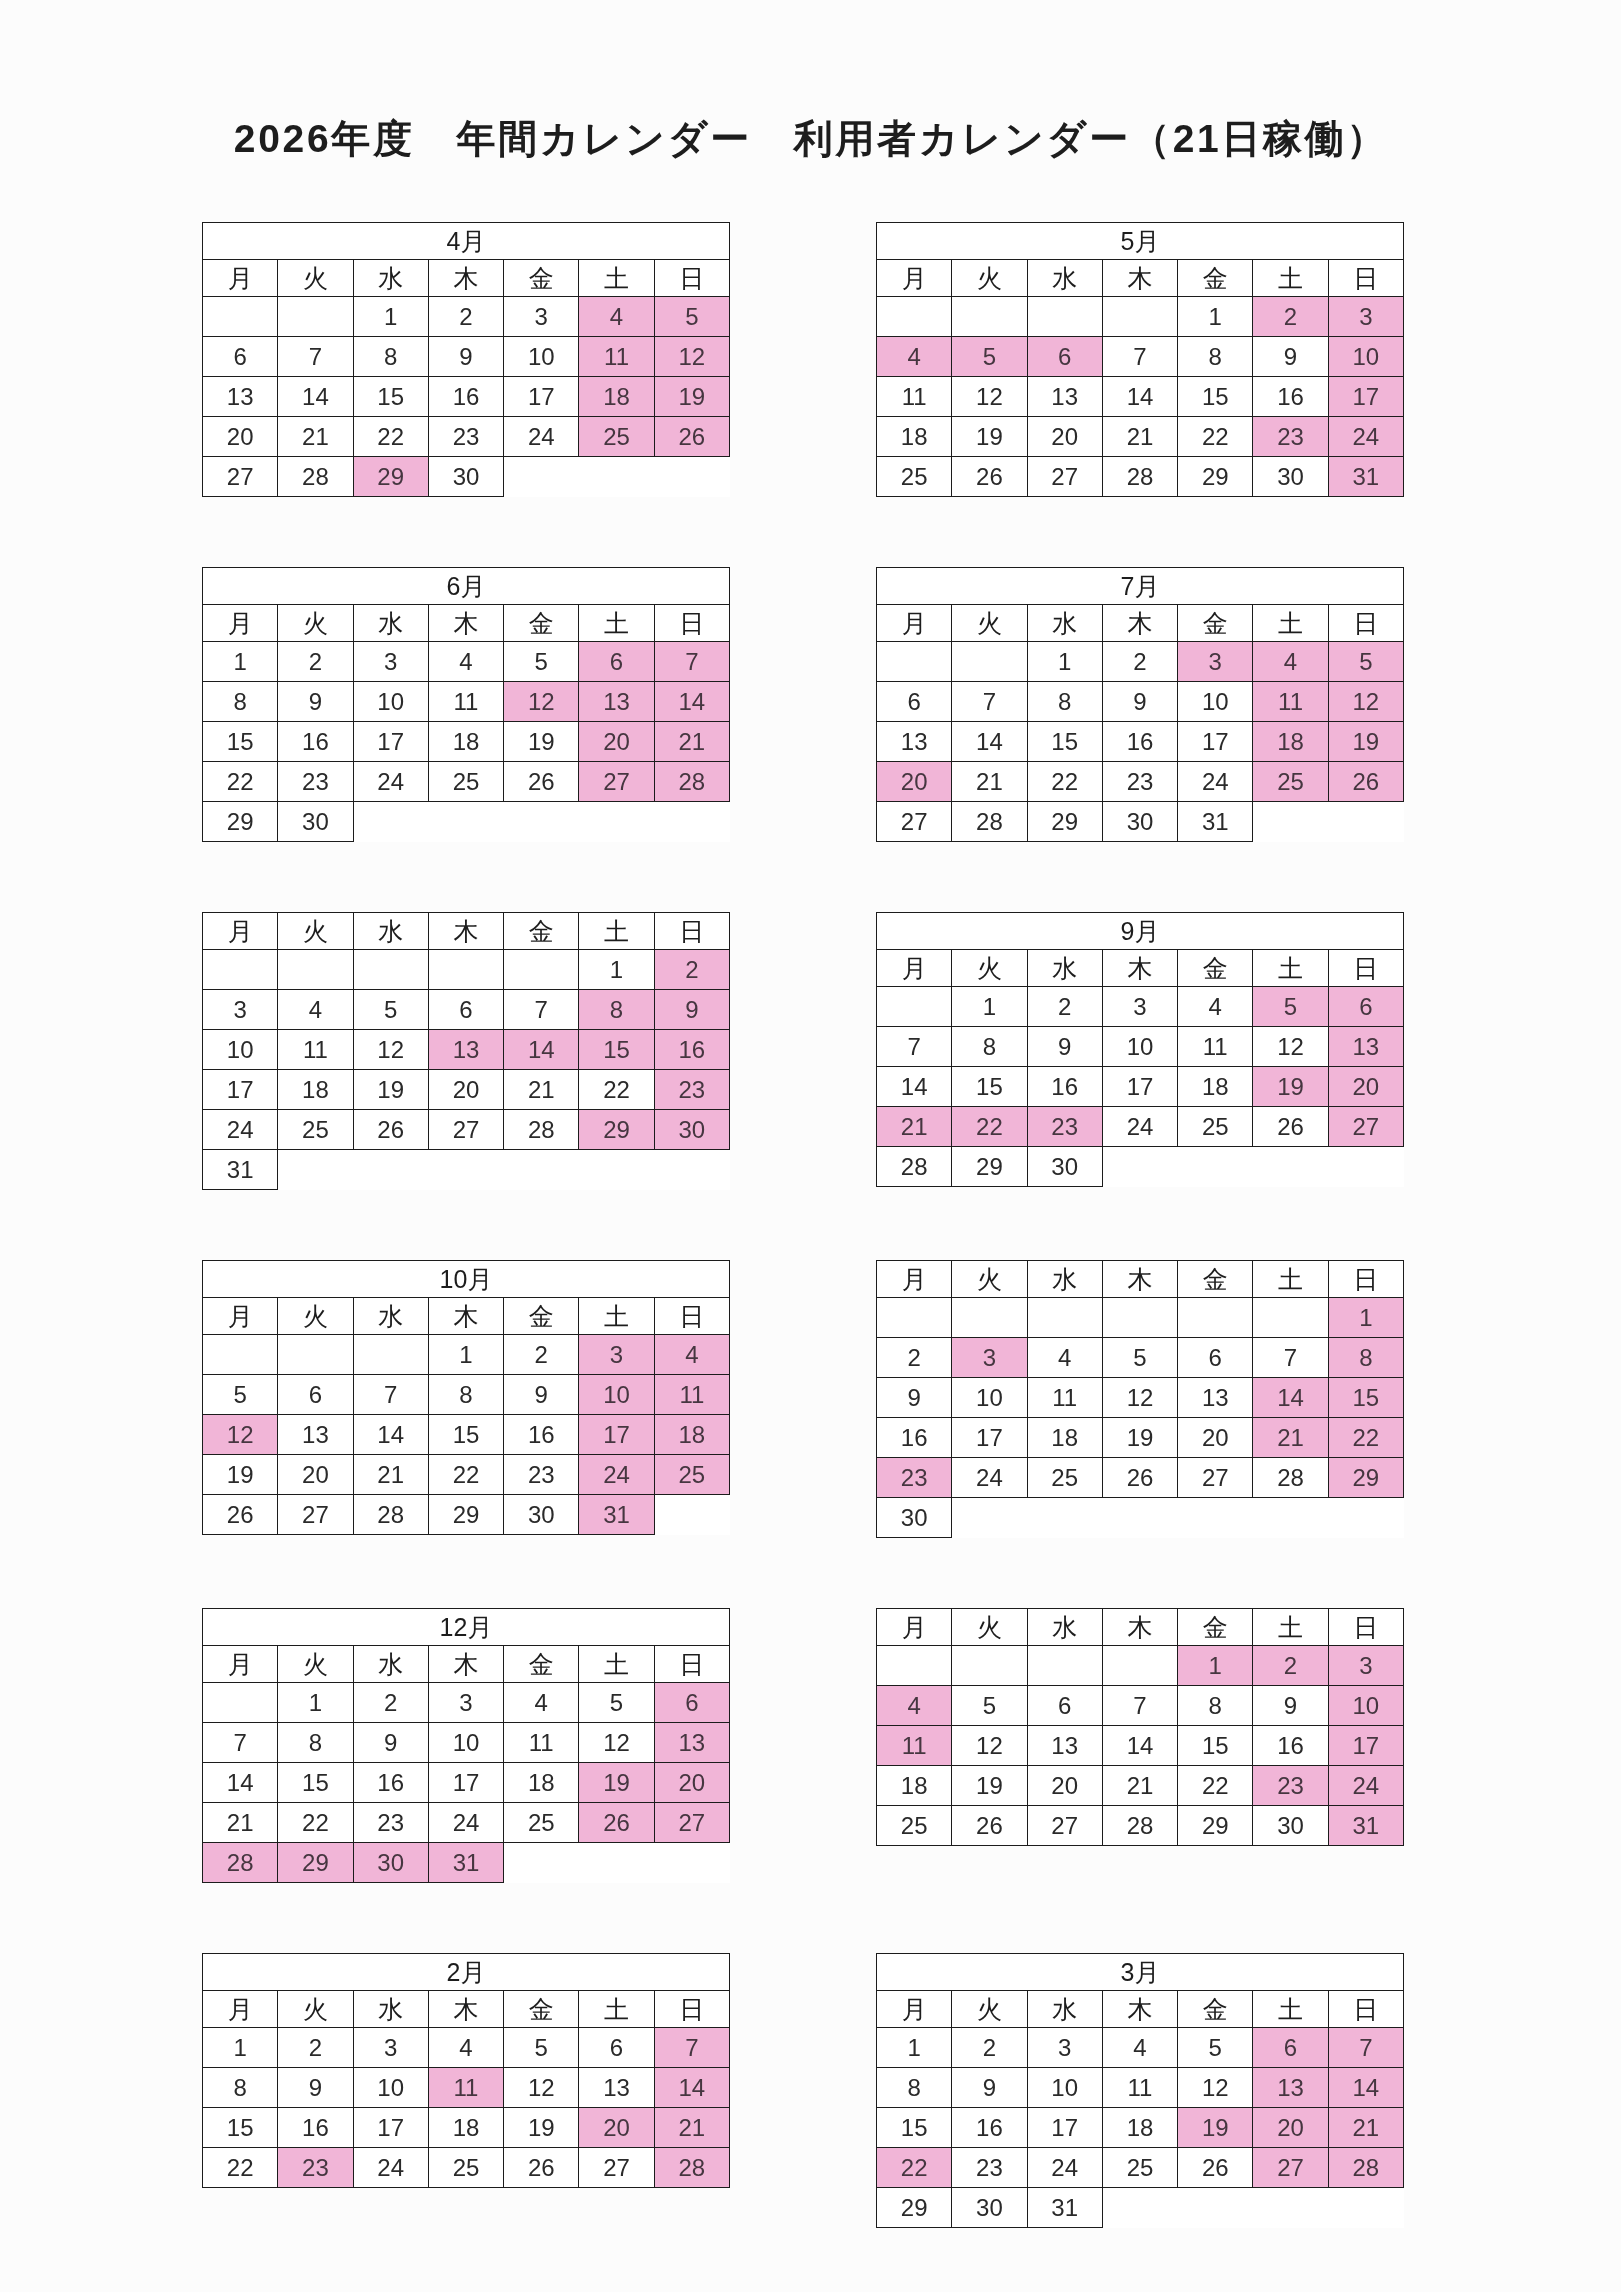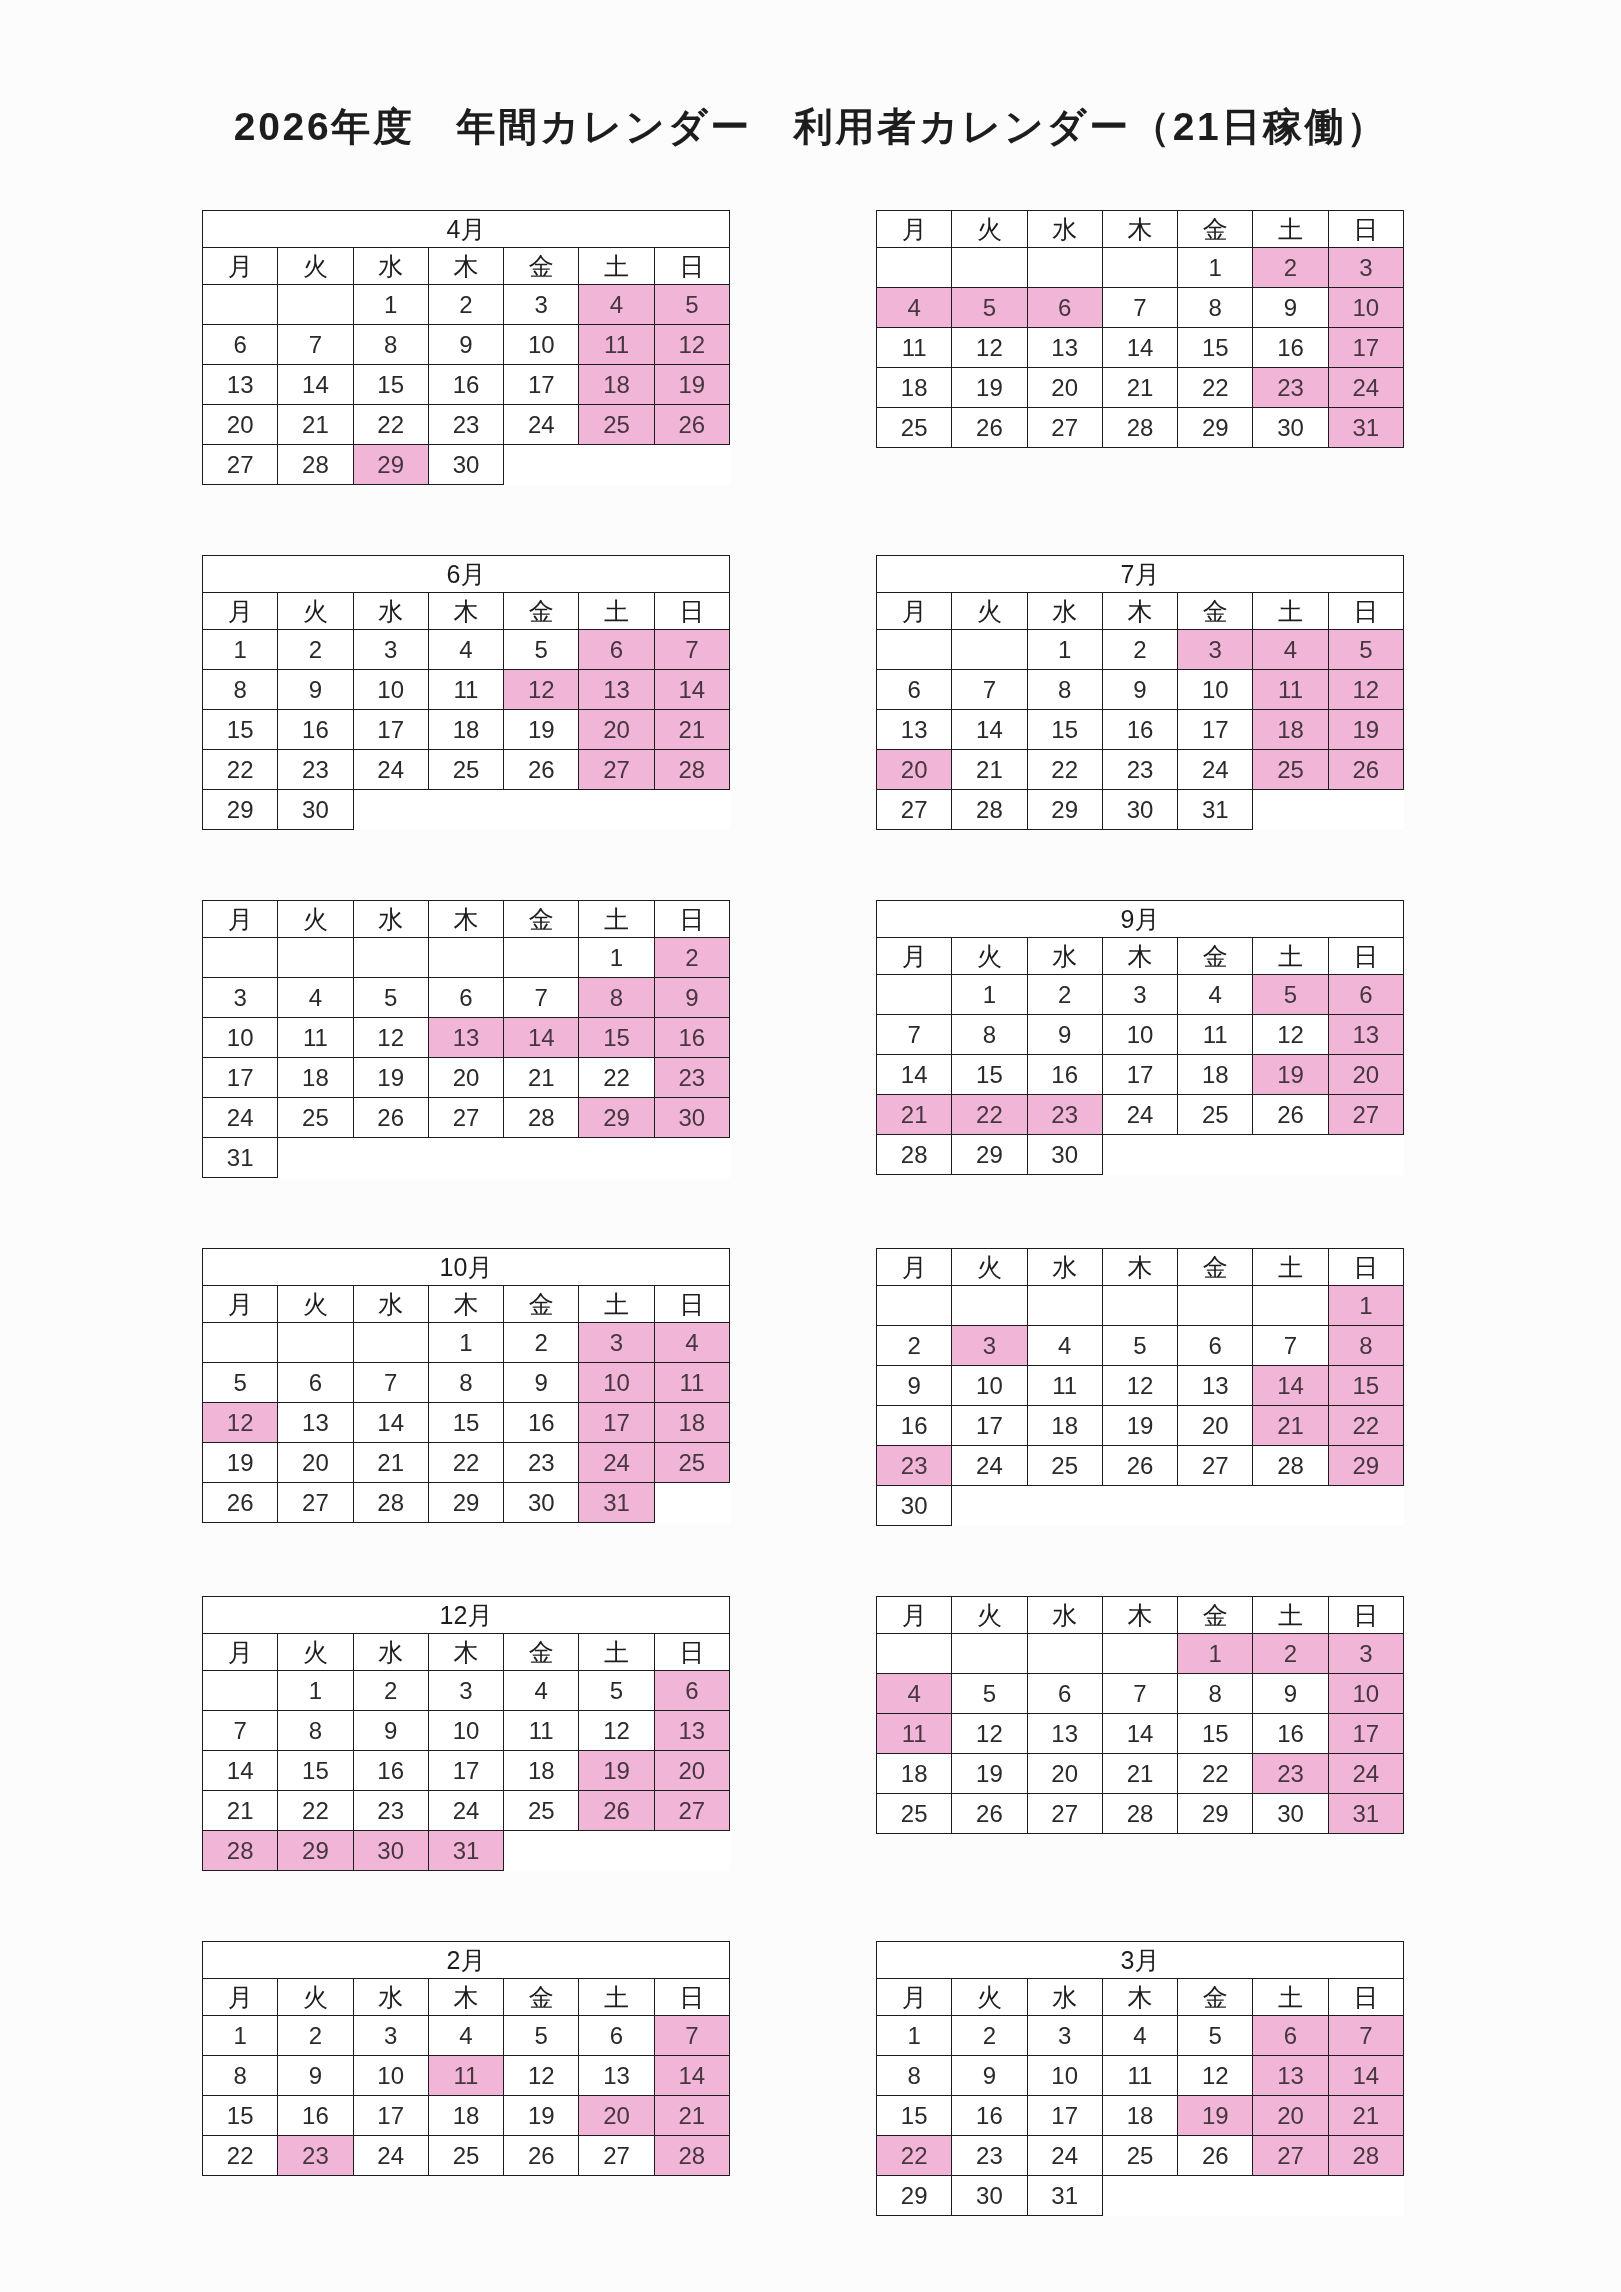--- a/index.html
+++ b/index.html
@@ -9,21 +9,21 @@
   body {
     width: 1622px;
     height: 2293px;
     background: #fcfcfc;
     font-family: "Liberation Sans", "DejaVu Sans", sans-serif;
     color: #222;
     position: relative;
   }
   .page-title {
     padding-top: 100px;
-    margin: 0;
+    margin: 12px;
     text-align: center;
     font-size: 39px;
     font-weight: 700;
     letter-spacing: 2.7px;
     color: #1d1d1d;
   }
   .calendar-grid {
     margin: 56px 0 0 184px;
     width: 1203px;
     display: grid;
@@ -142,20 +142,23 @@
       <colgroup>
         <col>
         <col>
         <col>
         <col>
         <col>
         <col>
         <col>
       </colgroup>
       <tbody>
+        <tr class="mtitle">
+          <td colspan="7">5月</td>
+        </tr>
         <tr class="wk">
           <th>月</th>
           <th>火</th>
           <th>水</th>
           <th>木</th>
           <th>金</th>
           <th>土</th>
           <th>日</th>
         </tr>
         <tr>

